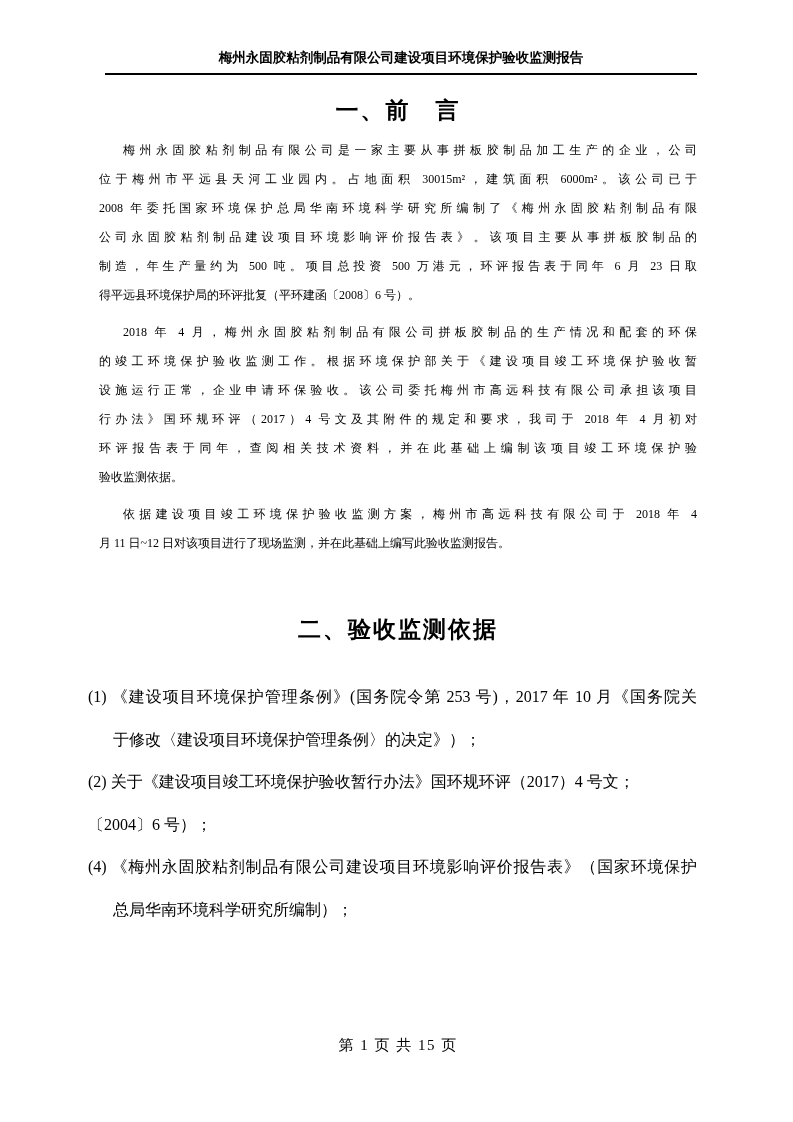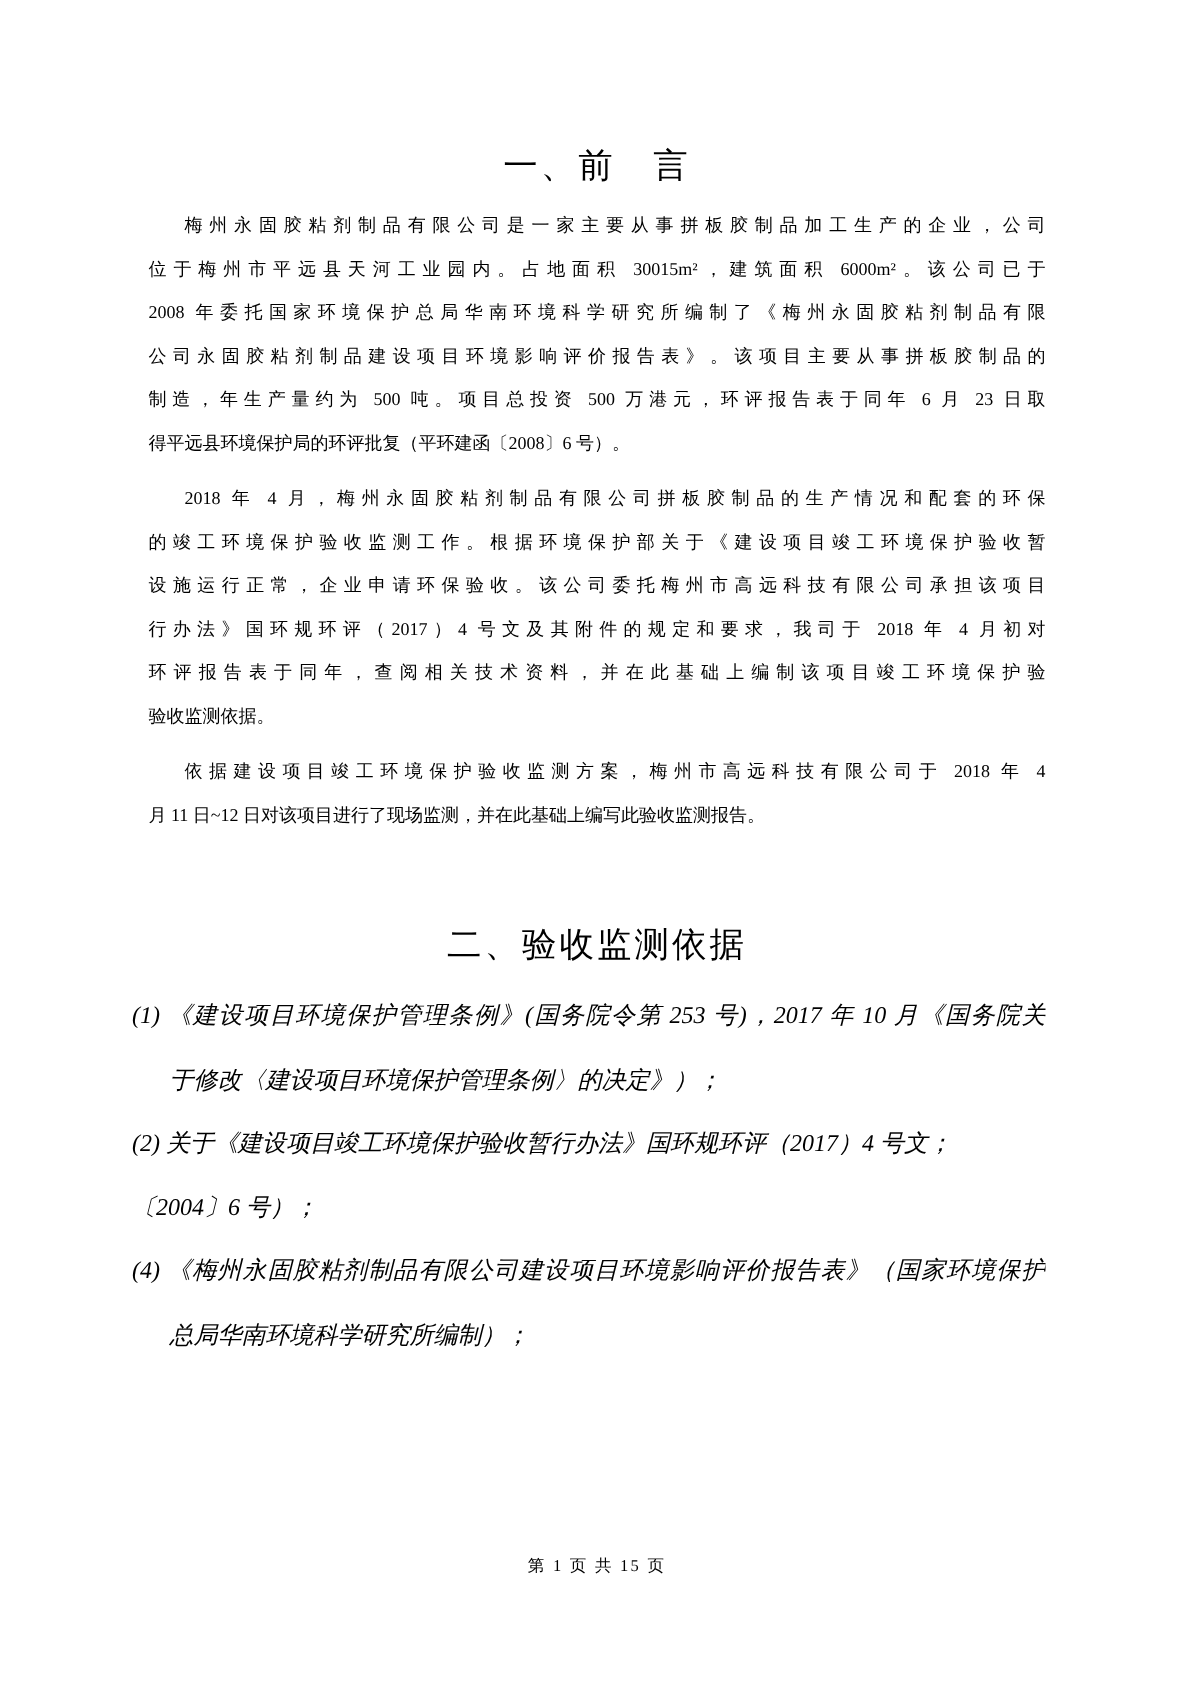--- a/index.html
+++ b/index.html
@@ -24,21 +24,21 @@
     padding-bottom: 8px;
     border-bottom: 2px solid #000000;
   }
   .sec-title {
     position: absolute;
     left: 99px;
     width: 598px;
     margin: 0;
     text-align: center;
     font-family: "Liberation Sans", "DejaVu Sans", sans-serif;
-    font-weight: normal;
+    font-weight: bold;
     font-size: 23px;
     line-height: 32px;
     letter-spacing: 2px;
   }
   .t1 { top: 94px; }
   .t2 { top: 613px; }
   .body1 {
     position: absolute;
     top: 136px;
     left: 99px;
@@ -50,49 +50,51 @@
   .bline {
     line-height: 29px;
     height: 29px;
     overflow: hidden;
     text-align: justify;
   }
   .just { text-align-last: justify; }
   .indent { text-indent: 2em; }
   .list {
     position: absolute;
-    top: 657px;
+    top: 676px;
     left: 88px;
     width: 609px;
     font-size: 16px;
-    font-style: italic;
   }
   .lline {
     line-height: 42.6px;
     height: 42.6px;
     overflow: hidden;
     text-align: justify;
   }
   .cont { padding-left: 25px; }
   .cont0 { padding-left: 0; }
   .footer {
     position: absolute;
     top: 1036px;
     left: 99px;
     width: 598px;
     text-align: center;
-    font-size: 11px;
+    font-size: 15px;
     letter-spacing: 1.5px;
   }
 </style>
 </head>
 <body>
 
 <div class="page">
 
+  <div class="header">
+    <span>梅州永固胶粘剂制品有限公司建设项目环境保护验收监测报告</span>
+  </div>
 
   <h1 class="sec-title t1">一、前　言</h1>
 
   <div class="body1">
     <div class="para">
       <div class="bline indent just">梅州永固胶粘剂制品有限公司是一家主要从事拼板胶制品加工生产的企业，公司</div>
       <div class="bline just">位于梅州市平远县天河工业园内。占地面积 30015m²，建筑面积 6000m²。该公司已于</div>
       <div class="bline just">2008 年委托国家环境保护总局华南环境科学研究所编制了《梅州永固胶粘剂制品有限</div>
       <div class="bline just">公司永固胶粘剂制品建设项目环境影响评价报告表》。该项目主要从事拼板胶制品的</div>
       <div class="bline just">制造，年生产量约为 500 吨。项目总投资 500 万港元，环评报告表于同年 6 月 23 日取</div>

